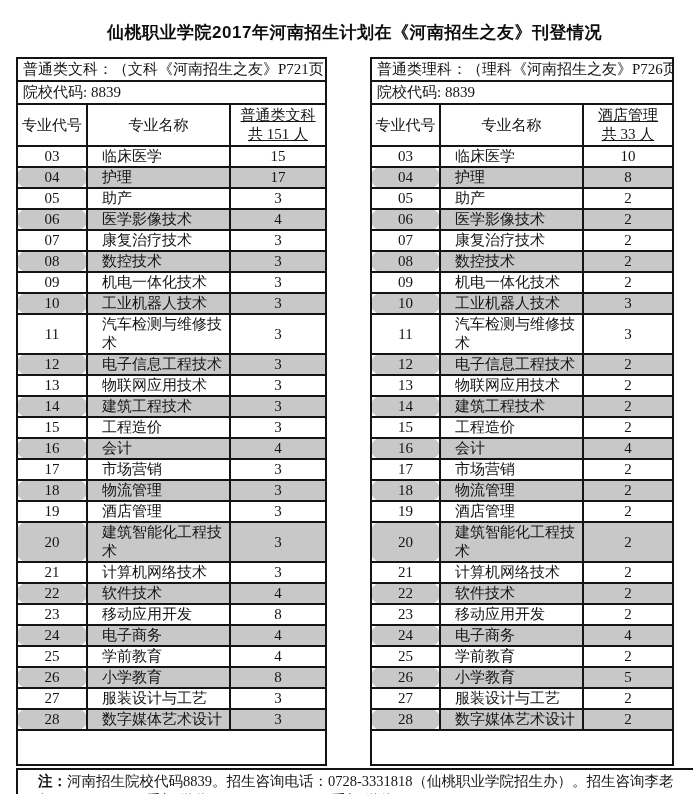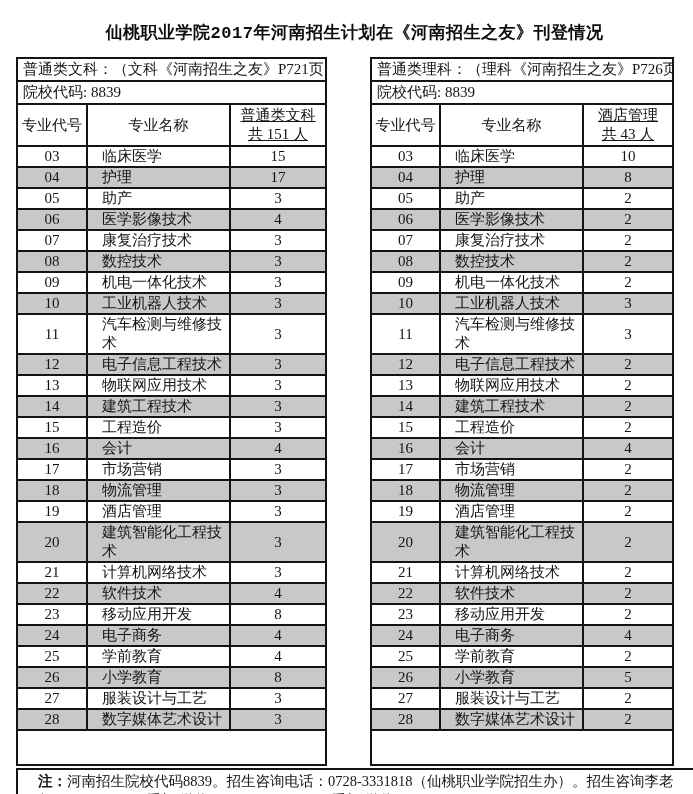--- a/index.html
+++ b/index.html
@@ -3,40 +3,40 @@
 <meta charset="utf-8">
 <style>
   html,body{margin:0;padding:0;}
   body{
     width:693px;height:794px;background:#ffffff;color:#141414;
     font-family:"Liberation Serif","DejaVu Serif",serif;
     position:relative;overflow:hidden;
   }
   .page-title{
     text-align:center;
-    font-family:Liberation Mono, monospace;
+    font-family:Liberation Sans, sans-serif;
     font-weight:700;font-size:17px;color:#0d0d0d;
     margin:21px 0 13px 16px;letter-spacing:.5px;
   }
   .tables{display:flex;padding-left:16px;gap:43px;align-items:flex-start;}
   table{border-collapse:collapse;table-layout:fixed;}
   .t-wen{width:309px;}
   .t-li{width:302px;}
   td,th{
     border:2px solid #141414;padding:0;font-size:15px;font-weight:normal;
     overflow:hidden;
   }
   .hdr-line td{
     height:18px;text-align:left;padding:1px 5px;
     white-space:nowrap;
   }
   .colhead th{height:40px;text-align:center;line-height:19px;}
   .count-head span{display:block;text-decoration:underline;}
   tbody td{height:19px;}
-  tbody .col-code{text-align:center;}
+  tbody .col-code{text-align:center;border-radius:10px;}
   tbody .col-name{text-align:left;padding-left:14px;}
   tbody .col-count{text-align:center;}
   tbody tr:nth-child(even) td{background:#c8c8c8;}
   .empty-row td{height:33px;background:#ffffff;}
   .note-box{
     margin:2px 0 0 16px;width:640px;
     border:2px solid #141414;background:#ffffff;
     padding:2px 20px;font-size:14.5px;line-height:18.5px;text-align:left;
   }
   .note-label{font-weight:700;}
@@ -220,21 +220,21 @@
         <td colspan="3">普通类理科：（理科《河南招生之友》P726页）</td>
       </tr>
       <tr class="hdr-line">
         <td colspan="3">院校代码: 8839</td>
       </tr>
       <tr class="colhead">
         <th>专业代号</th>
         <th>专业名称</th>
         <th class="count-head">
           <span>酒店管理</span>
-          <span>共 43 人</span>
+          <span>共 33 人</span>
         </th>
       </tr>
     </thead>
     <tbody>
         <tr>
           <td class="col-code">03</td>
           <td class="col-name">临床医学</td>
           <td class="col-count">10</td>
         </tr>
         <tr>

